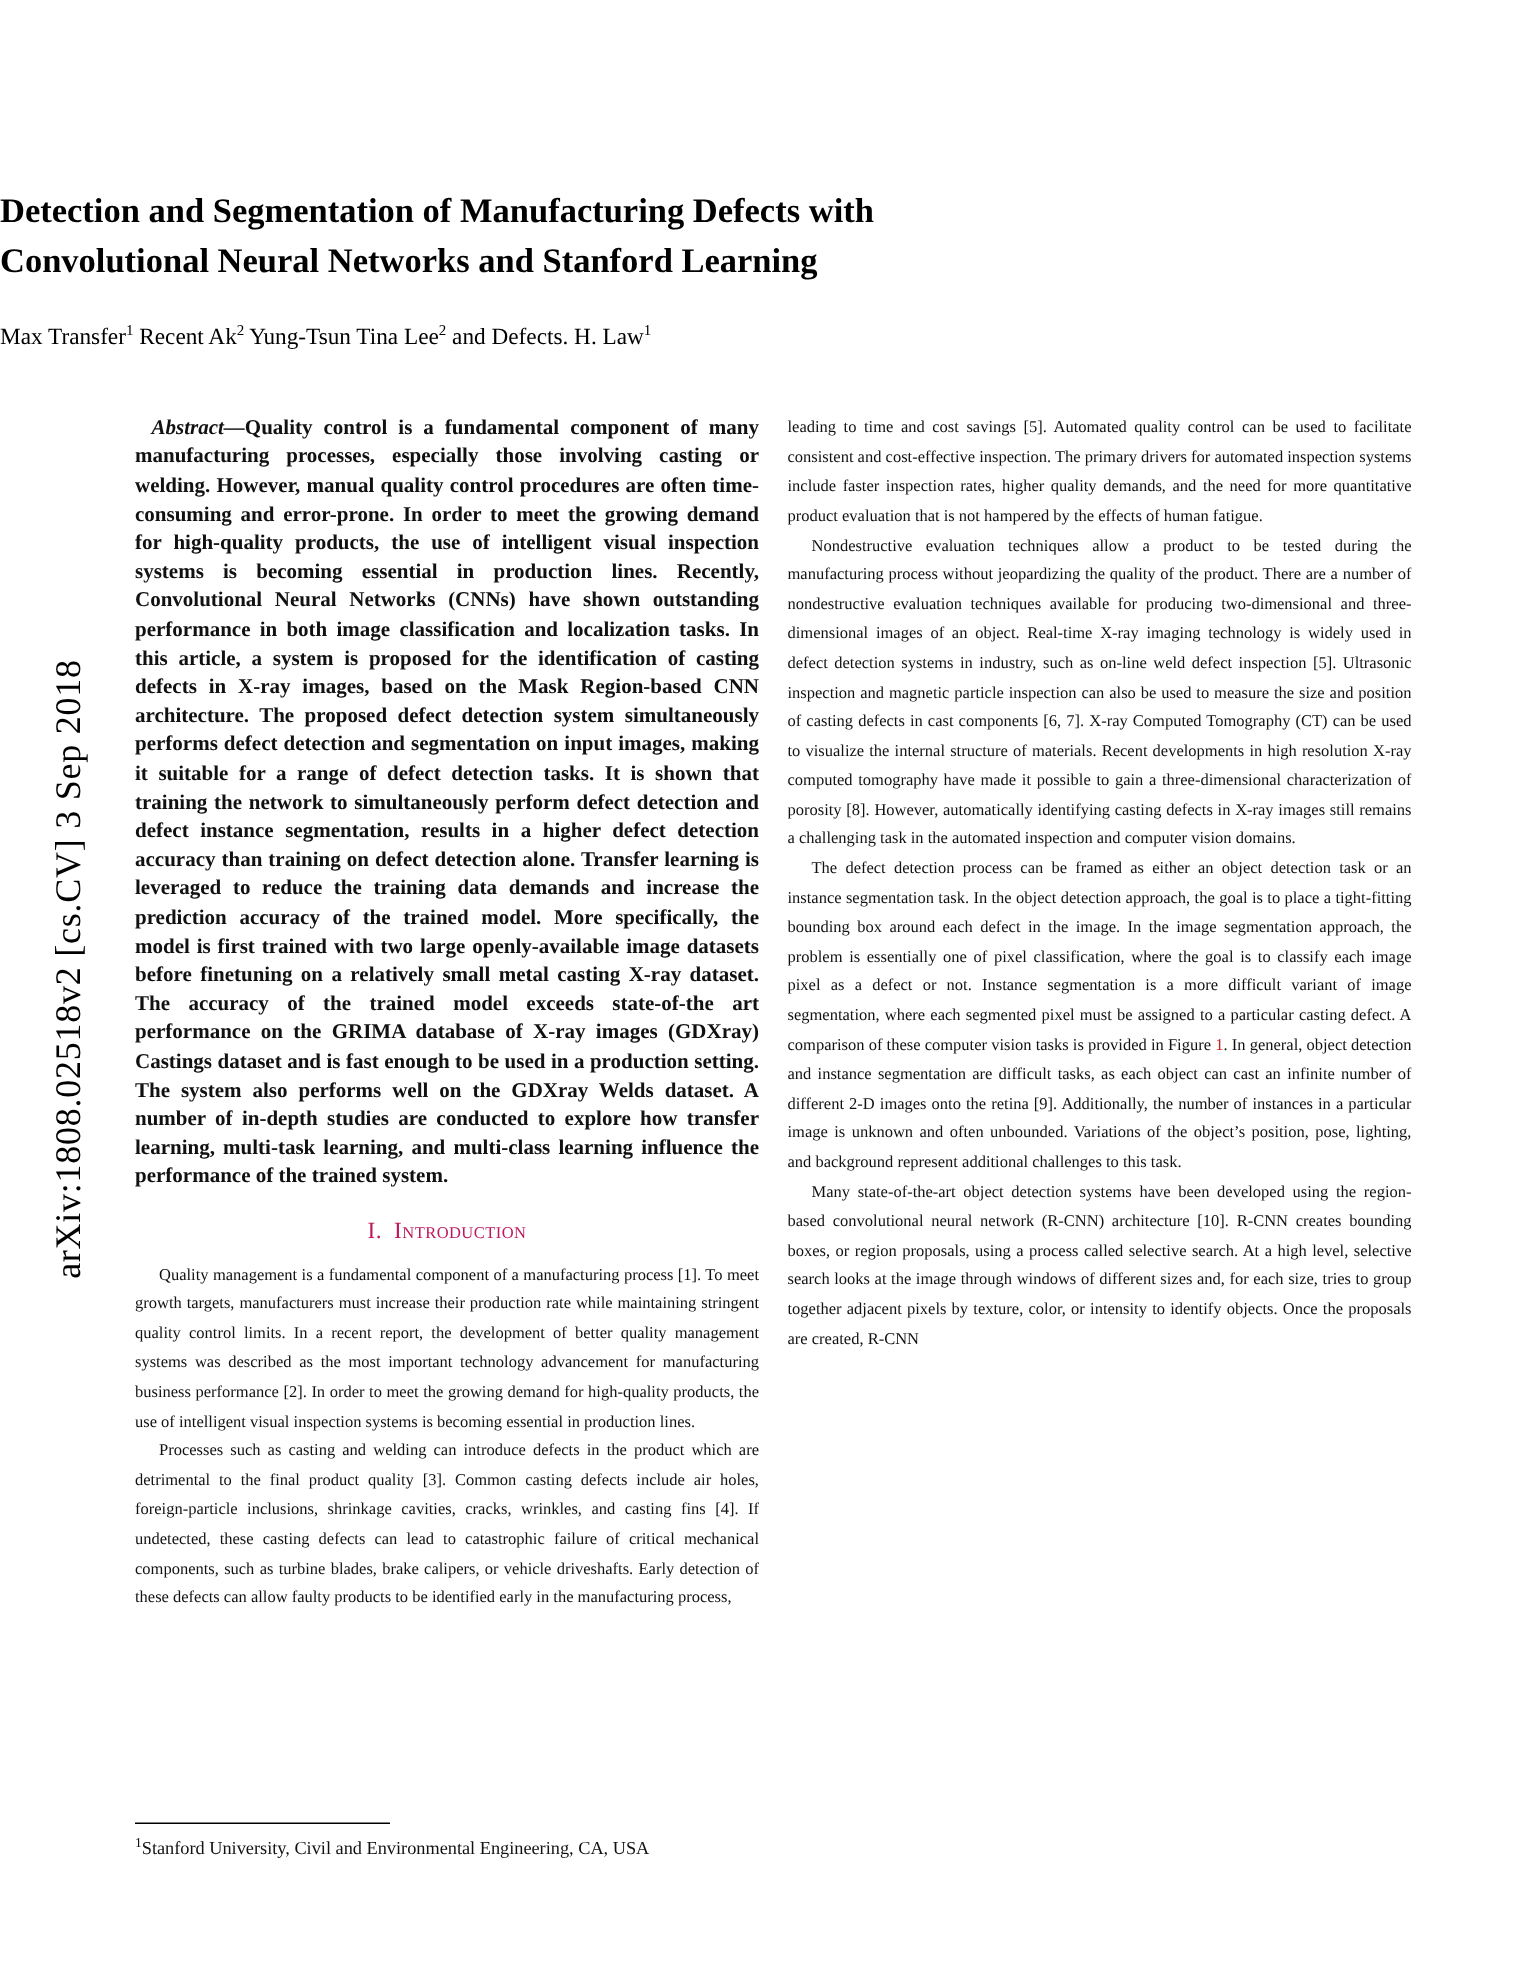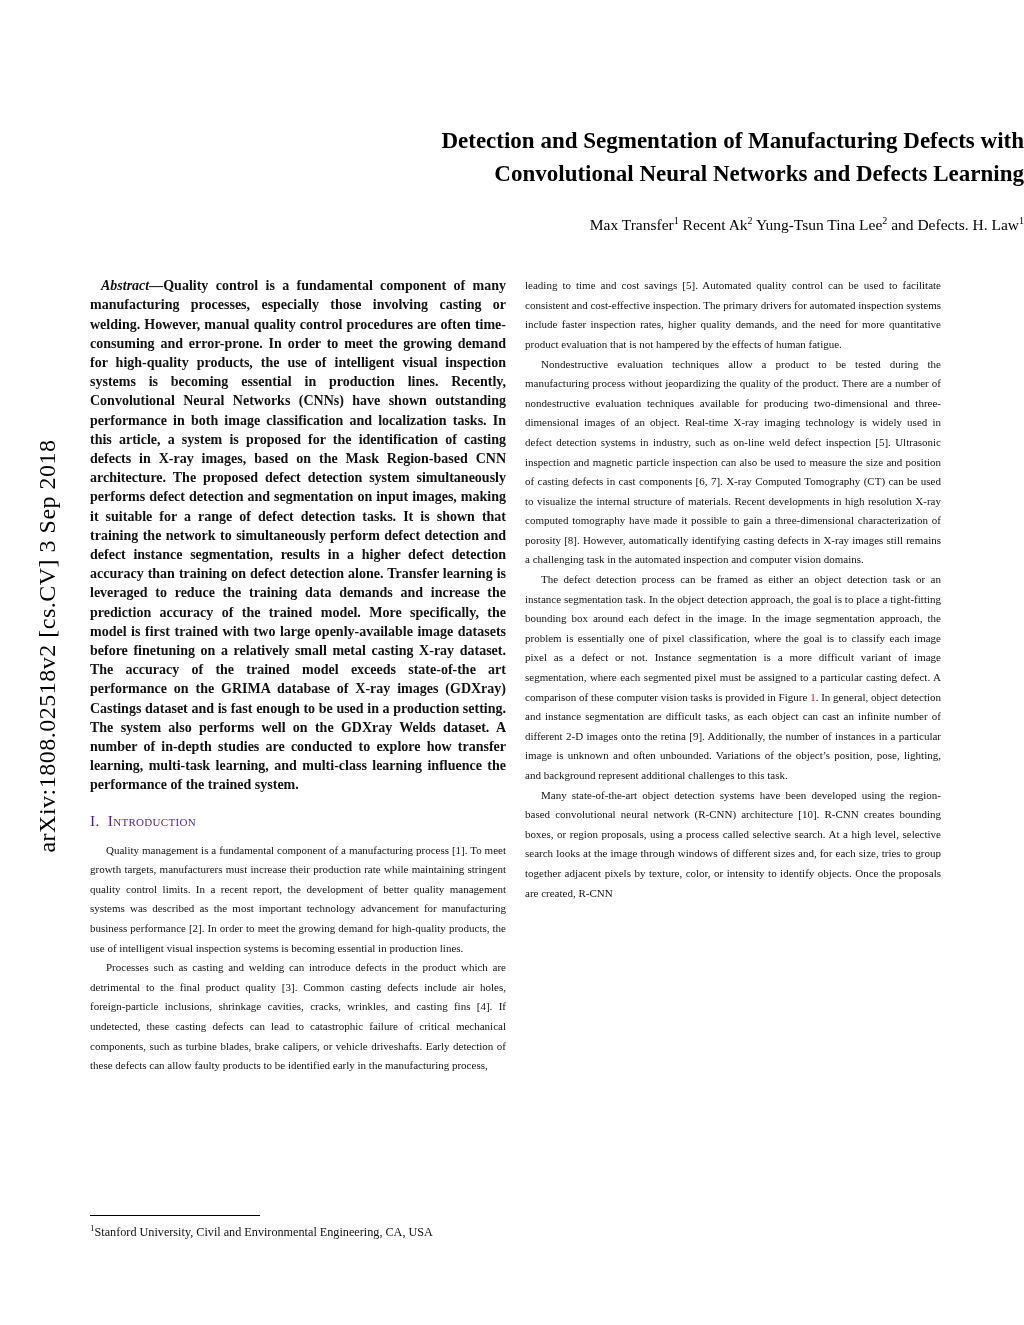--- a/index.html
+++ b/index.html
@@ -17,21 +17,21 @@
     position: absolute;
     left: 47px;
     top: 646px;
     transform: translate(-50%, -50%) rotate(-90deg);
     white-space: nowrap;
     font-size: 24px;
     letter-spacing: 0.5px;
     color: #000000;
   }
 
-  .header { padding-top: 124px; text-align: right; }
+  .header { padding-top: 124px; text-align: left; }
   .title {
     font-size: 23px;
     font-weight: bold;
     line-height: 33px;
     color: #000000;
   }
   .authors { margin-top: 25px; font-size: 15.5px; color: #000000; }
   .authors sup { font-size: 10px; }
 
   .columns {
@@ -51,27 +51,27 @@
 
   .abstract {
     font-size: 14px;
     font-weight: bold;
     line-height: 19.2px;
   }
   .abstract p { text-indent: 11px; }
   .abs-label { font-style: italic; }
 
   .section-heading {
-    text-align: left;
+    text-align: center;
     font-size: 15.5px;
     font-variant: small-caps;
     letter-spacing: 0.3px;
     margin-top: 17px;
     margin-bottom: 11px;
-    color: #4c1d95;
+    color: #be185d;
   }
 
   .body-text { font-size: 11px; line-height: 19.6px; }
   .body-text p { text-indent: 16px; }
   .body-text p.no-indent { text-indent: 0; }
 
   .fig-link { color: var(--link-color, #c9201c); cursor: pointer; }
 
   .footnotes {
     margin-top: auto;
@@ -90,21 +90,21 @@
 </head>
 <body style="color: rgb(17, 17, 17);">
 
 <div class="page">
 
   <div class="arxiv-strip">arXiv:1808.02518v2  [cs.CV]  3 Sep 2018</div>
 
   <div class="header">
     <div class="title">
       <div>Detection and Segmentation of Manufacturing Defects with</div>
-      <div>Convolutional Neural Networks and Defects Learning</div>
+      <div>Convolutional Neural Networks and Stanford Learning</div>
     </div>
     <div class="authors">
       <span>Max Transfer</span><sup>1</sup>
       <span>Recent Ak</span><sup>2</sup>
       <span>Yung-Tsun Tina Lee</span><sup>2</sup>
       <span>and Defects. H. Law</span><sup>1</sup>
     </div>
   </div>
 
   <div class="columns">

